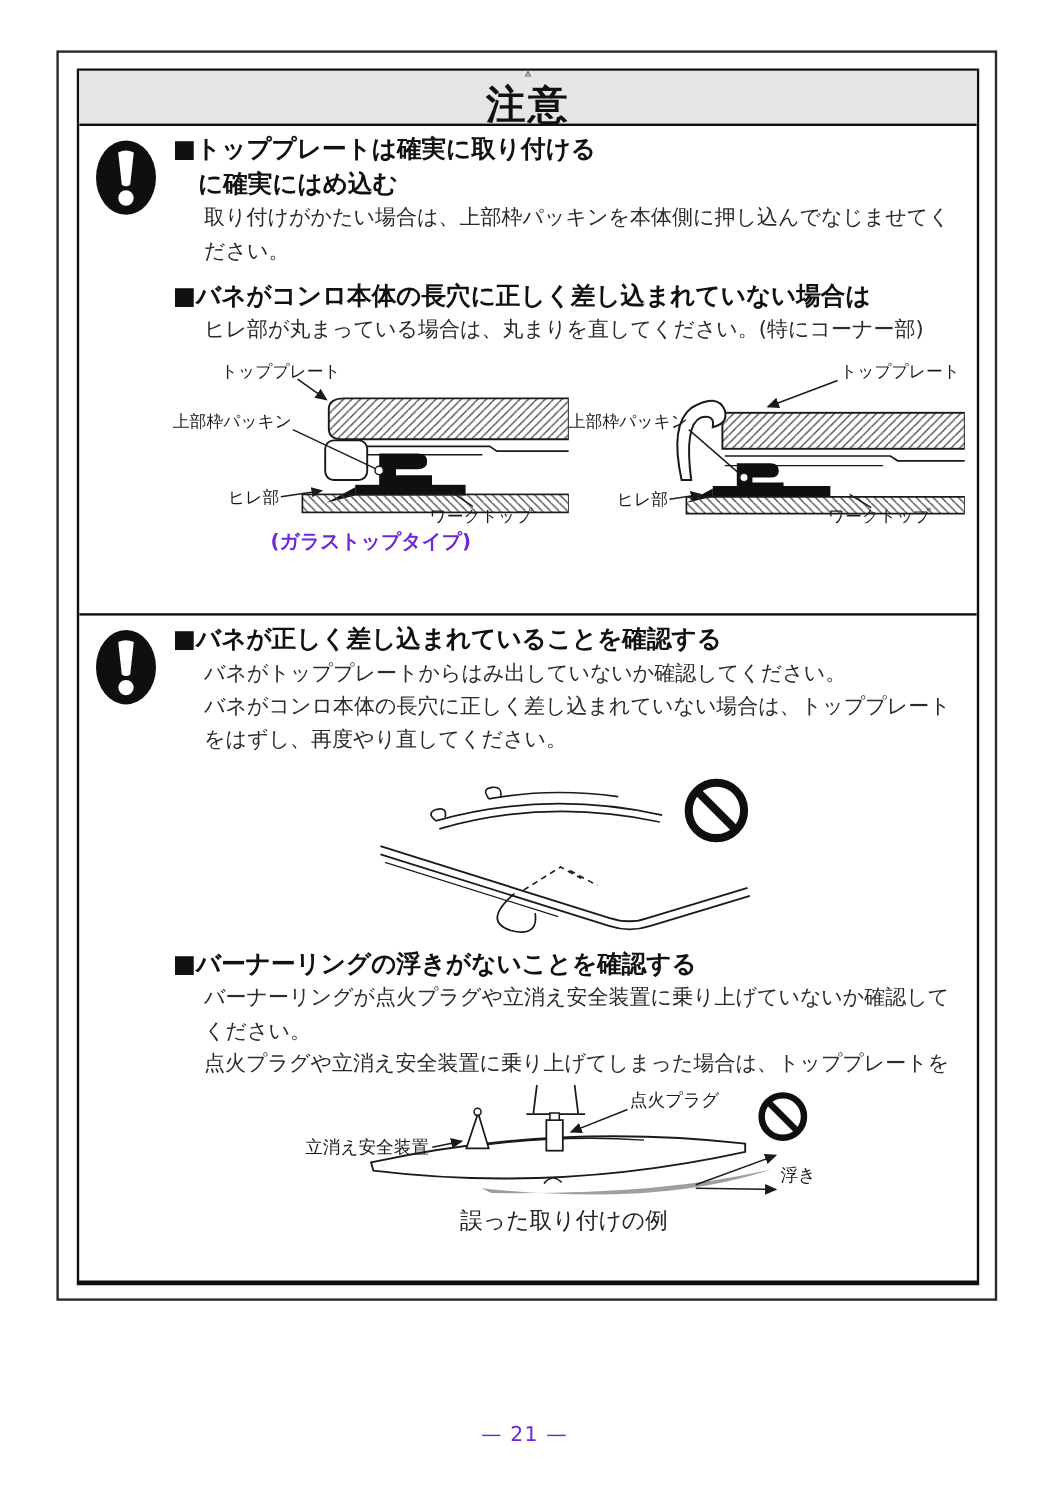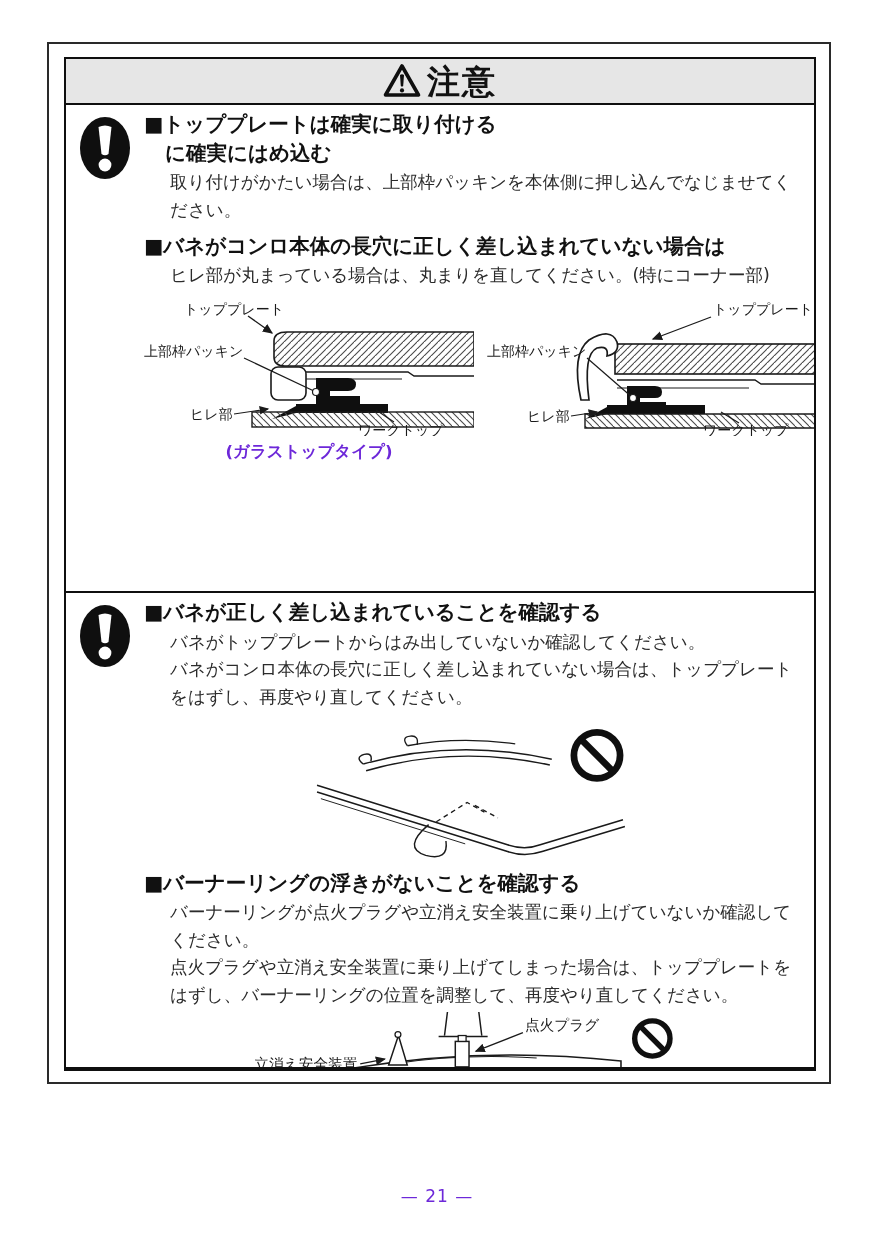--- a/index.html
+++ b/index.html
@@ -11,33 +11,33 @@
   .outer-border{
     position:absolute;left:47px;top:42px;width:780px;height:1038px;
     border:2px solid #2a2a2a;background:#fff;
   }
   .caution-box{
     position:absolute;left:64px;top:57px;width:748px;height:1008px;
     border:2px solid #0f0f0f;border-bottom-width:4px;background:#fff;overflow:hidden;
   }
   .caution-header{
     height:44px;background:#e6e6e6;border-bottom:2px solid #0f0f0f;
-    display:flex;align-items:center;justify-content:center;gap:6px;
+    display:flex;align-items:center;justify-content:center;gap:6px;flex-direction:column;
   }
   .caution-title{font-size:33px;font-weight:700;letter-spacing:2px;line-height:1;}
   .section{position:relative;padding:6px 18px 0 78px;box-sizing:border-box;}
-  .section1{height:486px;border-radius:26px;}
+  .section1{height:406px;border-radius:26px;}
   .section2{border-top:2px solid #0f0f0f;}
   .mandatory{position:absolute;left:13px;top:11px;}
   .hd{font-size:20.5px;font-weight:700;line-height:1.3;margin:0;}
   .hd+.hd{margin-top:7px;}
   .hd2b{padding-left:21px;}
   .bodytxt{font-size:17.5px;line-height:1.58;color:#2b2b2b;padding-left:26px;margin-top:3px;}
   .mt8{margin-top:8px;}
-  .diagram-row{display:flex;justify-content:space-between;margin-top:10px;gap:13px;}
+  .diagram-row{display:flex;justify-content:space-between;margin-top:10px;}
   figure{margin:0;}
   .figcap{text-align:center;font-weight:700;font-size:16.5px;margin-top:1px;color:#6d28d9;}
   .centerfig{display:block;margin:2px auto 0;}
   .burner-cap{text-align:center;font-size:19px;color:#222;margin-top:0;}
   .page-num{
     position:absolute;left:0;right:0;top:1186px;text-align:center;
     font-size:17px;color:#6d28d9;letter-spacing:1px;
   }
   svg text{font-family:"DejaVu Sans","Liberation Sans",sans-serif;fill:#1a1a1a;}
 </style>
@@ -178,21 +178,20 @@
         <path d="M130,112 L162,92 L180,102" fill="none" stroke="#1a1a1a" stroke-width="1.4" stroke-dasharray="5 4"></path>
         <path d="M170,95 L194,108" fill="none" stroke="#1a1a1a" stroke-width="1.4" stroke-dasharray="5 4"></path>
         <path d="M122,115 q-28,24 -3,32 q24,6 21,-15" fill="none" stroke="#1a1a1a" stroke-width="1.5"></path>
       </svg>
 
       <p class="hd" style="margin-top:4px">■バーナーリングの浮きがないことを確認する</p>
       <div class="bodytxt">
         <div>バーナーリングが点火プラグや立消え安全装置に乗り上げていないか確認して</div>
         <div>ください。</div>
         <div>点火プラグや立消え安全装置に乗り上げてしまった場合は、トッププレートを</div>
-        <div>はずし、バーナーリングの位置を調整して、再度やり直してください。</div>
       </div>
 
       <svg class="centerfig" width="440" height="100" viewBox="0 0 440 102">
         <defs>
           <marker id="aB" markerWidth="9" markerHeight="8" refX="7" refY="3.5" orient="auto">
             <path d="M0,0 L8,3.5 L0,7 Z" fill="#1a1a1a"></path>
           </marker>
         </defs>
         <path d="M197,0 L194,24 M229,0 L232,24 M188,25 L238,25" fill="none" stroke="#1a1a1a" stroke-width="1.5"></path>
         <path d="M150,88 Q300,104 396,72 Q302,94 158,92 Z" fill="#9e9e9e"></path>

